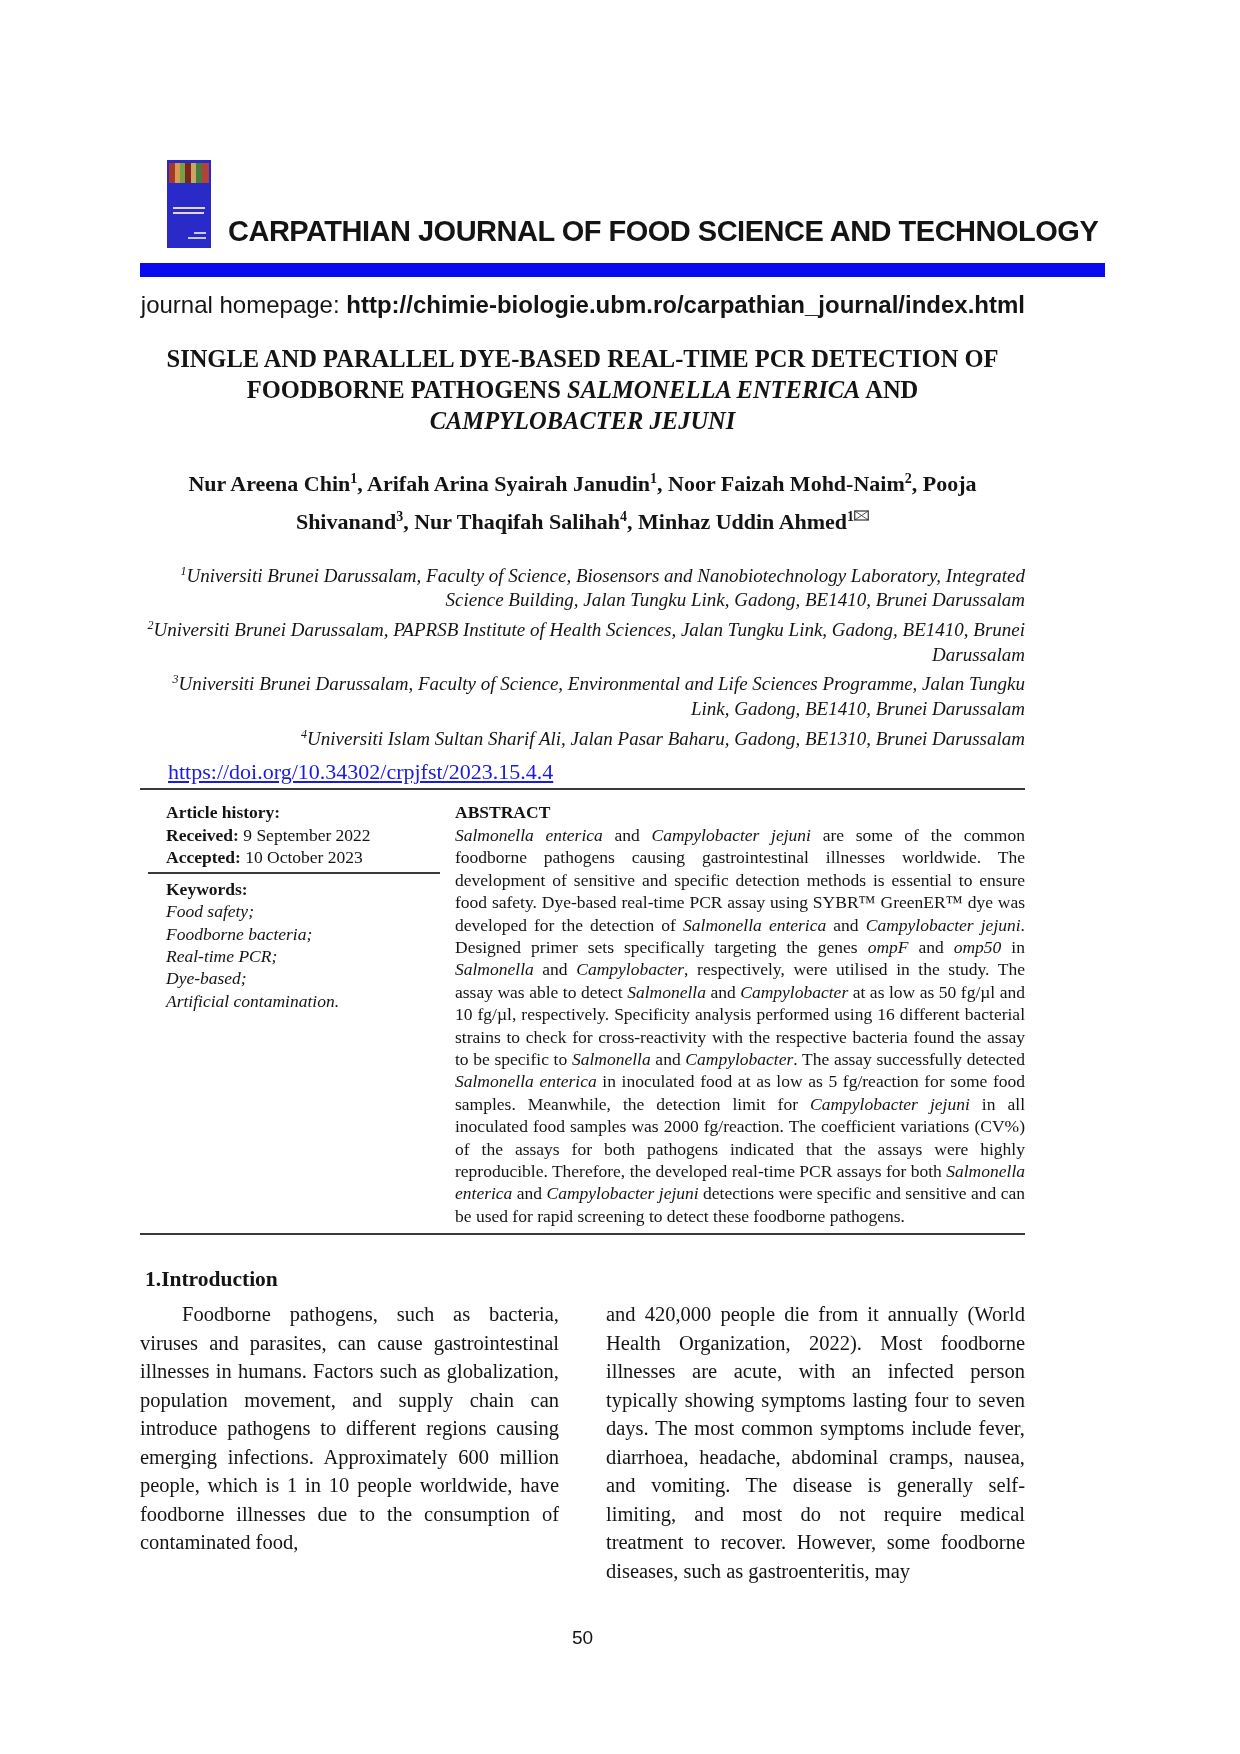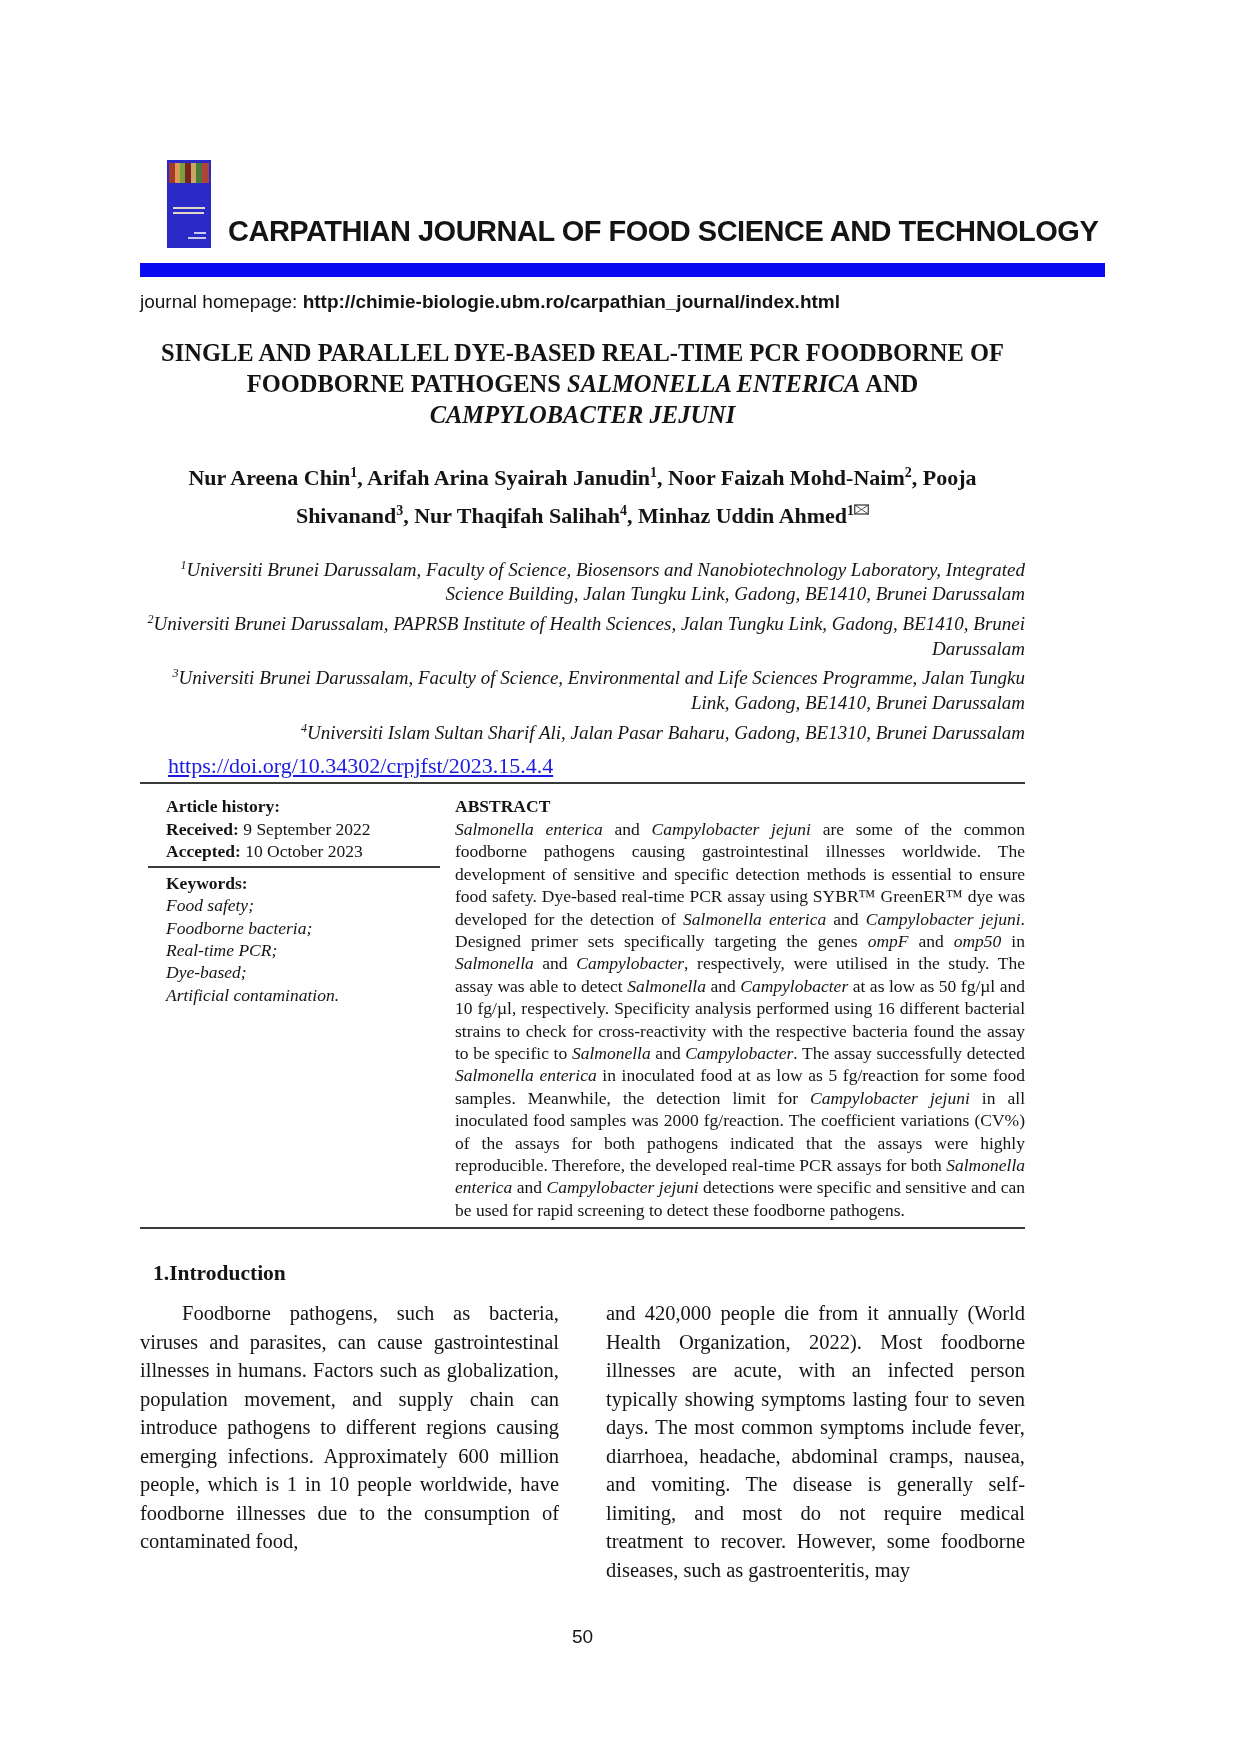--- a/index.html
+++ b/index.html
@@ -24,22 +24,22 @@
     background:linear-gradient(90deg,#a23a2a 0 14%,#d89a55 14% 27%,#77a043 27% 40%,#7e2420 40% 55%,#c8a765 55% 68%,#4c7a3c 68% 82%,#b04438 82% 100%);}
   .cover-midline{position:absolute;left:6px;right:6px;height:2px;background:rgba(255,245,200,.85);}
   .cover-midline.m1{top:47px;} .cover-midline.m2{top:52px;width:70%;}
   .cover-botline{position:absolute;right:5px;height:2px;background:rgba(255,255,255,.75);}
   .cover-botline.b1{bottom:14px;width:12px;} .cover-botline.b2{bottom:9px;width:18px;}
   .journal-title{
     margin:0;padding-bottom:2px;font-family:"Liberation Sans","DejaVu Sans",sans-serif;
     font-size:29px;font-weight:bold;line-height:1;white-space:nowrap;letter-spacing:-0.5px;
   }
   .blue-bar{width:965px;height:14px;background:var(--accent-blue);margin-top:15px;}
-  .homepage{margin:14px 0 0 0;text-align:left;
-    font-family:"Liberation Sans","DejaVu Sans",sans-serif;font-size:19px;}
+  .homepage{margin:14px 0 0 0;text-align:right;
+    font-family:"Liberation Sans","DejaVu Sans",sans-serif;font-size:24px;}
   .homepage a{color:var(--ink);font-weight:bold;text-decoration:none;}
 
   
   .article-title{margin:24px 0 0 0;text-align:center;font-size:24.5px;font-weight:bold;line-height:31px;}
   .authors{margin:26px 20px 0 20px;text-align:center;font-size:22px;font-weight:bold;line-height:33px;}
   .authors sup{font-size:14px;}
   .affiliations{margin-top:20px;text-align:center;font-style:italic;font-size:19px;line-height:24.5px;}
   .affiliations p{margin:0;text-align:right;}
   .affiliations sup{font-size:12px;}
   .email-line .env{margin-right:6px;position:relative;top:1px;}
@@ -58,21 +58,21 @@
   .b{font-weight:bold;}
   .short-rule{border-bottom:2px solid #3a3a3a;width:292px;margin:3px 0 4px -18px;}
   .kw{font-style:italic;}
   .meta-right{flex:1;padding-left:15px;padding-top:2px;}
   .meta-right p{margin:0;}
   .abstract-text{text-align:justify;}
   .it{font-style:italic;}
 
   
   .intro{margin-top:32px;}
-  .intro h3{margin:13px;font-size:21.5px;font-weight:bold;}
+  .intro h3{margin:5px;font-size:21.5px;font-weight:bold;}
   .columns{display:flex;gap:47px;margin-top:8px;}
   .col{flex:1;margin:0;font-size:20.5px;line-height:28.5px;text-align:justify;}
   .col.indent{text-indent:42px;}
 
   .page-num{margin-top:42px;text-align:center;
     font-family:"Liberation Sans","DejaVu Sans",sans-serif;font-size:19px;}
   sup svg{vertical-align:baseline;}
 </style>
 </head>
 <body>
@@ -87,21 +87,21 @@
       <div class="cover-botline b1"></div>
       <div class="cover-botline b2"></div>
     </div>
     <h1 class="journal-title">CARPATHIAN JOURNAL OF FOOD SCIENCE AND TECHNOLOGY</h1>
   </header>
 
   <div class="blue-bar"></div>
 
   <p class="homepage"><span>journal homepage: </span><a href="#">http://chimie-biologie.ubm.ro/carpathian_journal/index.html</a></p>
 
-  <h2 class="article-title"><span>SINGLE AND PARALLEL DYE-BASED REAL-TIME PCR FOODBORNE OF</span><br>
+  <h2 class="article-title"><span>SINGLE AND PARALLEL DYE-BASED REAL-TIME PCR DETECTION OF</span><br>
     <span>FOODBORNE PATHOGENS </span><span class="it">SALMONELLA ENTERICA</span><span> AND</span><br>
     <span class="it">CAMPYLOBACTER JEJUNI</span></h2>
 
   <p class="authors"><span>Nur Areena Chin</span><sup>1</sup><span>, </span><span>Arifah Arina Syairah Janudin</span><sup>1</sup><span>, </span><span>Noor Faizah Mohd-Naim</span><sup>2</sup><span>, </span><span>Pooja Shivanand</span><sup>3</sup><span>, </span><span>Nur Thaqifah Salihah</span><sup>4</sup><span>, </span><span>Minhaz Uddin Ahmed</span><sup>1</sup><sup><svg width="15" height="11" viewBox="0 0 20 14">
           <rect x="1" y="1" width="18" height="12" fill="none" stroke="#333" stroke-width="1.6"></rect>
           <path d="M1 1 L19 13 M19 1 L1 13" fill="none" stroke="#333" stroke-width="1.1"></path>
         </svg></sup></p>
 
   <div class="affiliations">
     <p><sup>1</sup><span>Universiti Brunei Darussalam, Faculty of Science, Biosensors and Nanobiotechnology Laboratory, Integrated Science Building, Jalan Tungku Link, Gadong, BE1410, Brunei Darussalam</span></p>

